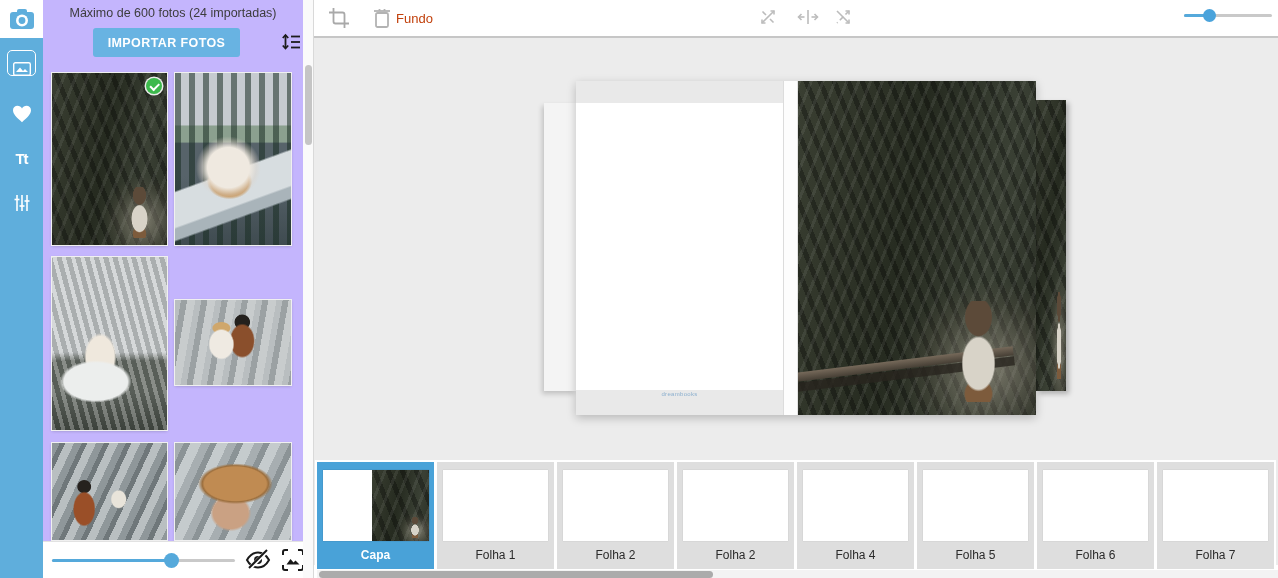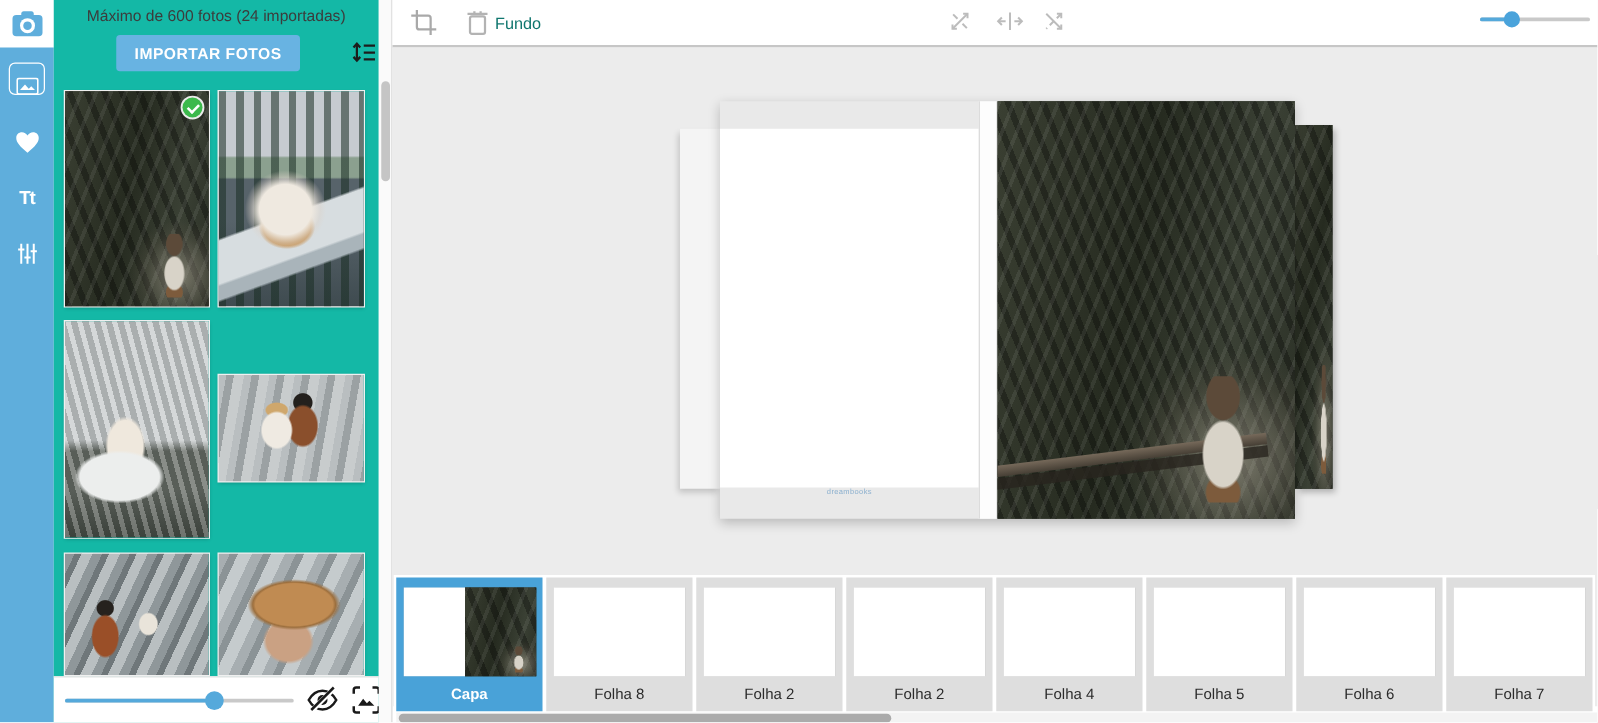--- a/index.html
+++ b/index.html
@@ -11,21 +11,21 @@
   .logo-box { position:absolute; left:0; top:0; width:43px; height:38px; background:#fff;
               display:flex; align-items:center; justify-content:center; }
   .rail { position:absolute; left:0; top:38px; width:43px; height:540px; background:#5fae dc; background:#5faedc; }
   .rail-item { position:absolute; left:0; width:43px; height:44px; display:flex; align-items:center; justify-content:center; cursor:pointer; }
   .rail-item.active .frame { position:absolute; left:7px; top:3px; width:29px; height:26px;
               border:1.6px solid #fff; border-radius:5px; }
   .ri-1{top:9px;} .ri-2{top:54px;} .ri-3{top:98px;} .ri-4{top:143px;}
   .tt { color:#fff; font-weight:bold; font-size:15px; letter-spacing:-1px; }
 
   
-  .panel { position:absolute; left:43px; top:0; width:260px; height:578px; background:#14b8a6; }
+  .panel { position:absolute; left:43px; top:0; width:260px; height:578px; background:#c4b5fd; }
   .panel-header { position:absolute; left:0; top:6px; width:260px; text-align:center;
               font-size:12.5px; color:#3c3c3c; }
   .import-btn { position:absolute; left:50px; top:28px; width:147px; height:29px;
               background:#68b3e2; border:none; border-radius:3px; color:#fff;
               font-weight:bold; font-size:12.5px; letter-spacing:.4px; cursor:pointer;
               font-family:"Liberation Sans",sans-serif; }
   .sort-btn { position:absolute; left:238px; top:32px; width:20px; height:20px; cursor:pointer; }
 
   .photo { position:absolute; box-shadow:0 0 0 1px #f0f0f0, 0 1px 3px rgba(0,0,0,.25);
            overflow:hidden; cursor:pointer; }
@@ -96,21 +96,21 @@
   
   .vscroll { position:absolute; left:303px; top:0; width:10px; height:578px; background:#fafafa; }
   .vscroll .vthumb { position:absolute; left:1.5px; top:65px; width:7px; height:80px; background:#c5c5c5; border-radius:4px; }
 
   
   .main { position:absolute; left:313px; top:0; width:965px; height:578px; border-left:1px solid #d9d9d9; }
   .toolbar { position:absolute; left:0; top:0; width:965px; height:38px; background:#fff;
              border-bottom:2px solid #c6c6c6; }
   .tb-icon { position:absolute; top:7px; width:22px; height:22px; cursor:pointer; }
   .tb-crop { left:14px; } .tb-trash { left:59px; }
-  .tb-label { position:absolute; left:82px; top:11px; font-size:13px; color:#0f766e; }
+  .tb-label { position:absolute; left:82px; top:11px; font-size:13px; color:#c2410c; }
   .tb-c1 { left:444px; } .tb-c2 { left:483px; } .tb-c3 { left:519px; }
   .tb-slider { position:absolute; left:870px; top:14px; width:88px; height:3px; background:#c9c9c9; border-radius:2px; }
   .tb-slider .fill { position:absolute; left:0; top:0; height:3px; width:28%; background:#55a9db; border-radius:2px; }
   .tb-slider .thumb { position:absolute; left:28%; top:-5px; width:13px; height:13px; margin-left:-6px;
                       border-radius:50%; background:#4aa3db; cursor:pointer; }
 
   .canvas { position:absolute; left:0; top:38px; width:965px; height:527px; background:#ececec; }
 
   
   .flap-left { position:absolute; left:230px; top:65px; width:32px; height:288px; background:#f4f4f4;
@@ -325,21 +325,21 @@
       <div class="strip">
         <div class="tile selected">
           <div class="coverThumb">
             <div class="half-white"></div>
             <div class="half-photo ph-cliff"></div>
           </div>
           <div class="tlabel">Capa</div>
         </div>
         <div class="tile">
           <div class="pageThumb"></div>
-          <div class="tlabel">Folha 8</div>
+          <div class="tlabel">Folha 1</div>
         </div>
         <div class="tile">
           <div class="pageThumb"></div>
           <div class="tlabel">Folha 2</div>
         </div>
         <div class="tile">
           <div class="pageThumb"></div>
           <div class="tlabel">Folha 2</div>
         </div>
         <div class="tile">

